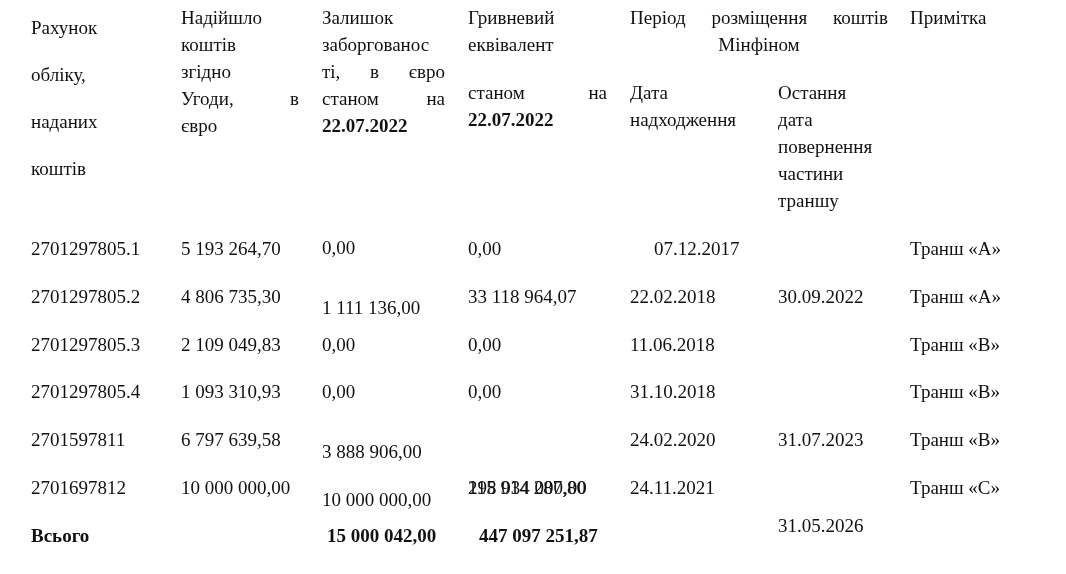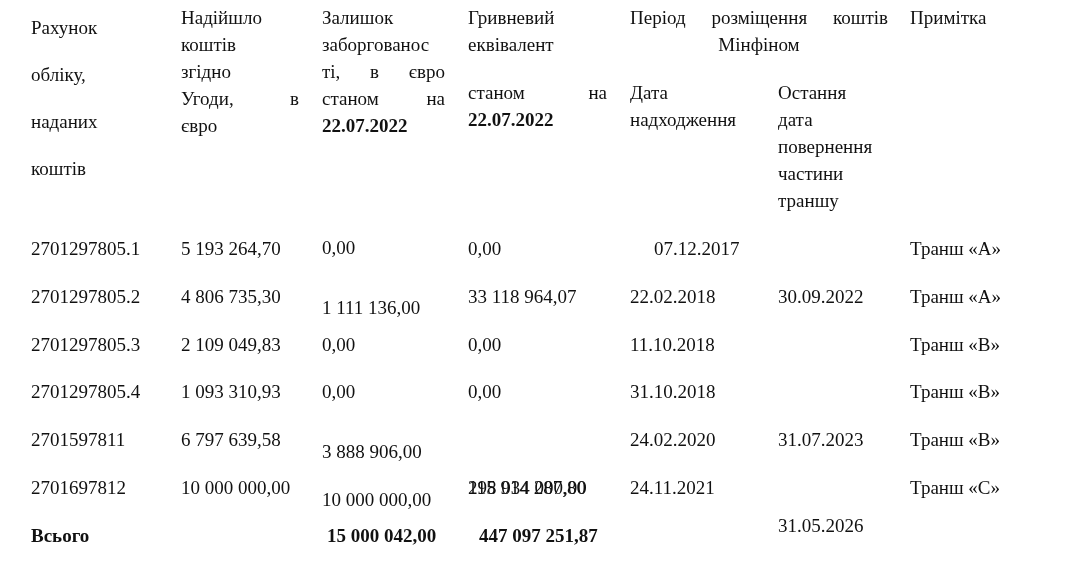--- a/index.html
+++ b/index.html
@@ -103,21 +103,21 @@
     <div class="cell" style="left:630px; top:283px;">22.02.2018</div>
     <div class="cell" style="left:778px; top:283px;">30.09.2022</div>
     <div class="cell" style="left:910px; top:283px;">Транш «А»</div>
   </div>
 
   <div>
     <div class="cell" style="left:31px; top:331px;">2701297805.3</div>
     <div class="cell" style="left:181px; top:331px;">2 109 049,83</div>
     <div class="cell" style="left:322px; top:331px;">0,00</div>
     <div class="cell" style="left:468px; top:331px;">0,00</div>
-    <div class="cell" style="left:630px; top:331px;">11.10.2018</div>
+    <div class="cell" style="left:630px; top:331px;">11.06.2018</div>
     <div class="cell" style="left:778px; top:331px;"></div>
     <div class="cell" style="left:910px; top:331px;">Транш «В»</div>
   </div>
 
   <div>
     <div class="cell" style="left:31px; top:378px;">2701297805.4</div>
     <div class="cell" style="left:181px; top:378px;">1 093 310,93</div>
     <div class="cell" style="left:322px; top:378px;">0,00</div>
     <div class="cell" style="left:468px; top:378px;">0,00</div>
     <div class="cell" style="left:630px; top:378px;">31.10.2018</div>

